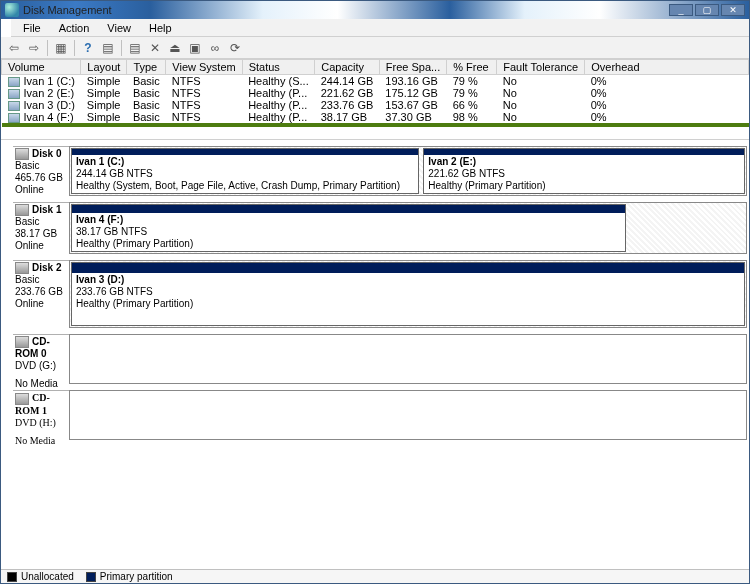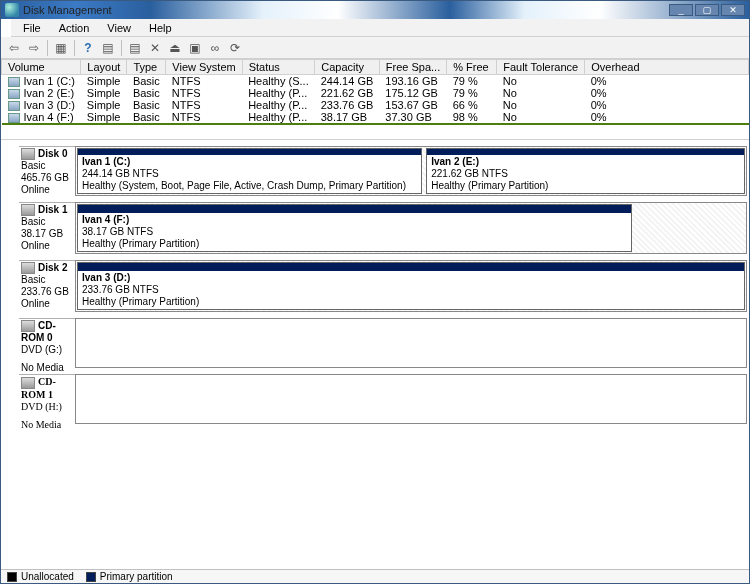--- a/index.html
+++ b/index.html
@@ -48,21 +48,21 @@
     border-bottom: 1px solid #d0d0d0;
     display:flex; align-items:center; padding: 0 4px; gap:2px;
   }
   .tb-btn {
     width:18px; height:18px; display:flex; align-items:center;justify-content:center;
     border:1px solid transparent; font-size:12px; color:#555;
   }
   .tb-sep { width:1px; height:16px; background:#c0c0c0; margin:0 2px;}
   .volume-table {
     width:100%; border-collapse:collapse; font-size:11px;
-    border-bottom:2px solid #4d7c0f;
+    border-bottom:4px solid #4d7c0f;
   }
   .volume-table th {
     text-align:left; font-weight:normal;
     background:#f0f0f0;
     border:1px solid #d0d0d0;
     padding: 1px 6px;
     white-space:nowrap;
   }
   .volume-table td {
     padding: 0 6px;
@@ -77,21 +77,21 @@
   }
   .upper-pane { height: 80px; overflow:auto; }
   .lower-pane {
     flex:1; overflow:auto;
     background:#fff;
     border-top:1px solid #d0d0d0;
   }
   .disk-row {
     display:flex; align-items:stretch;
     min-height:50px;
-    margin: 6px 2px 0 18px;
+    margin: 6px 2px 0 12px;
   }
   .disk-info {
     width:56px;
     padding:1px 2px;
     border-top:1px solid #b0b0b0;
     font-size:10px;
     line-height:1.2;
   }
   .disk-info .disk-title{font-weight:bold;}
   .disk-info .hw-icon{
@@ -284,21 +284,21 @@
         <div class="partition" style="width: 555px; flex: 0 0 auto;">
           <div class="stripe"></div>
           <div class="pbody">
             <div class="pname">Ivan 4  (F:)</div>
             <div>38.17 GB NTFS</div>
             <div>Healthy (Primary Partition)</div>
           </div>
         </div>
       </div>
     </div>
-    <div class="disk-row" style="height: 52px;">
+    <div class="disk-row" style="height: 68px;">
       <div class="disk-info">
         <div class="disk-title"><span class="hw-icon"></span>Disk 2</div>
         <div>Basic</div>
         <div>233.76 GB</div>
         <div>Online</div>
       </div>
       <div class="disk-layout">
         <div class="partition" style="flex: 100 1 0%;">
           <div class="stripe"></div>
           <div class="pbody">

